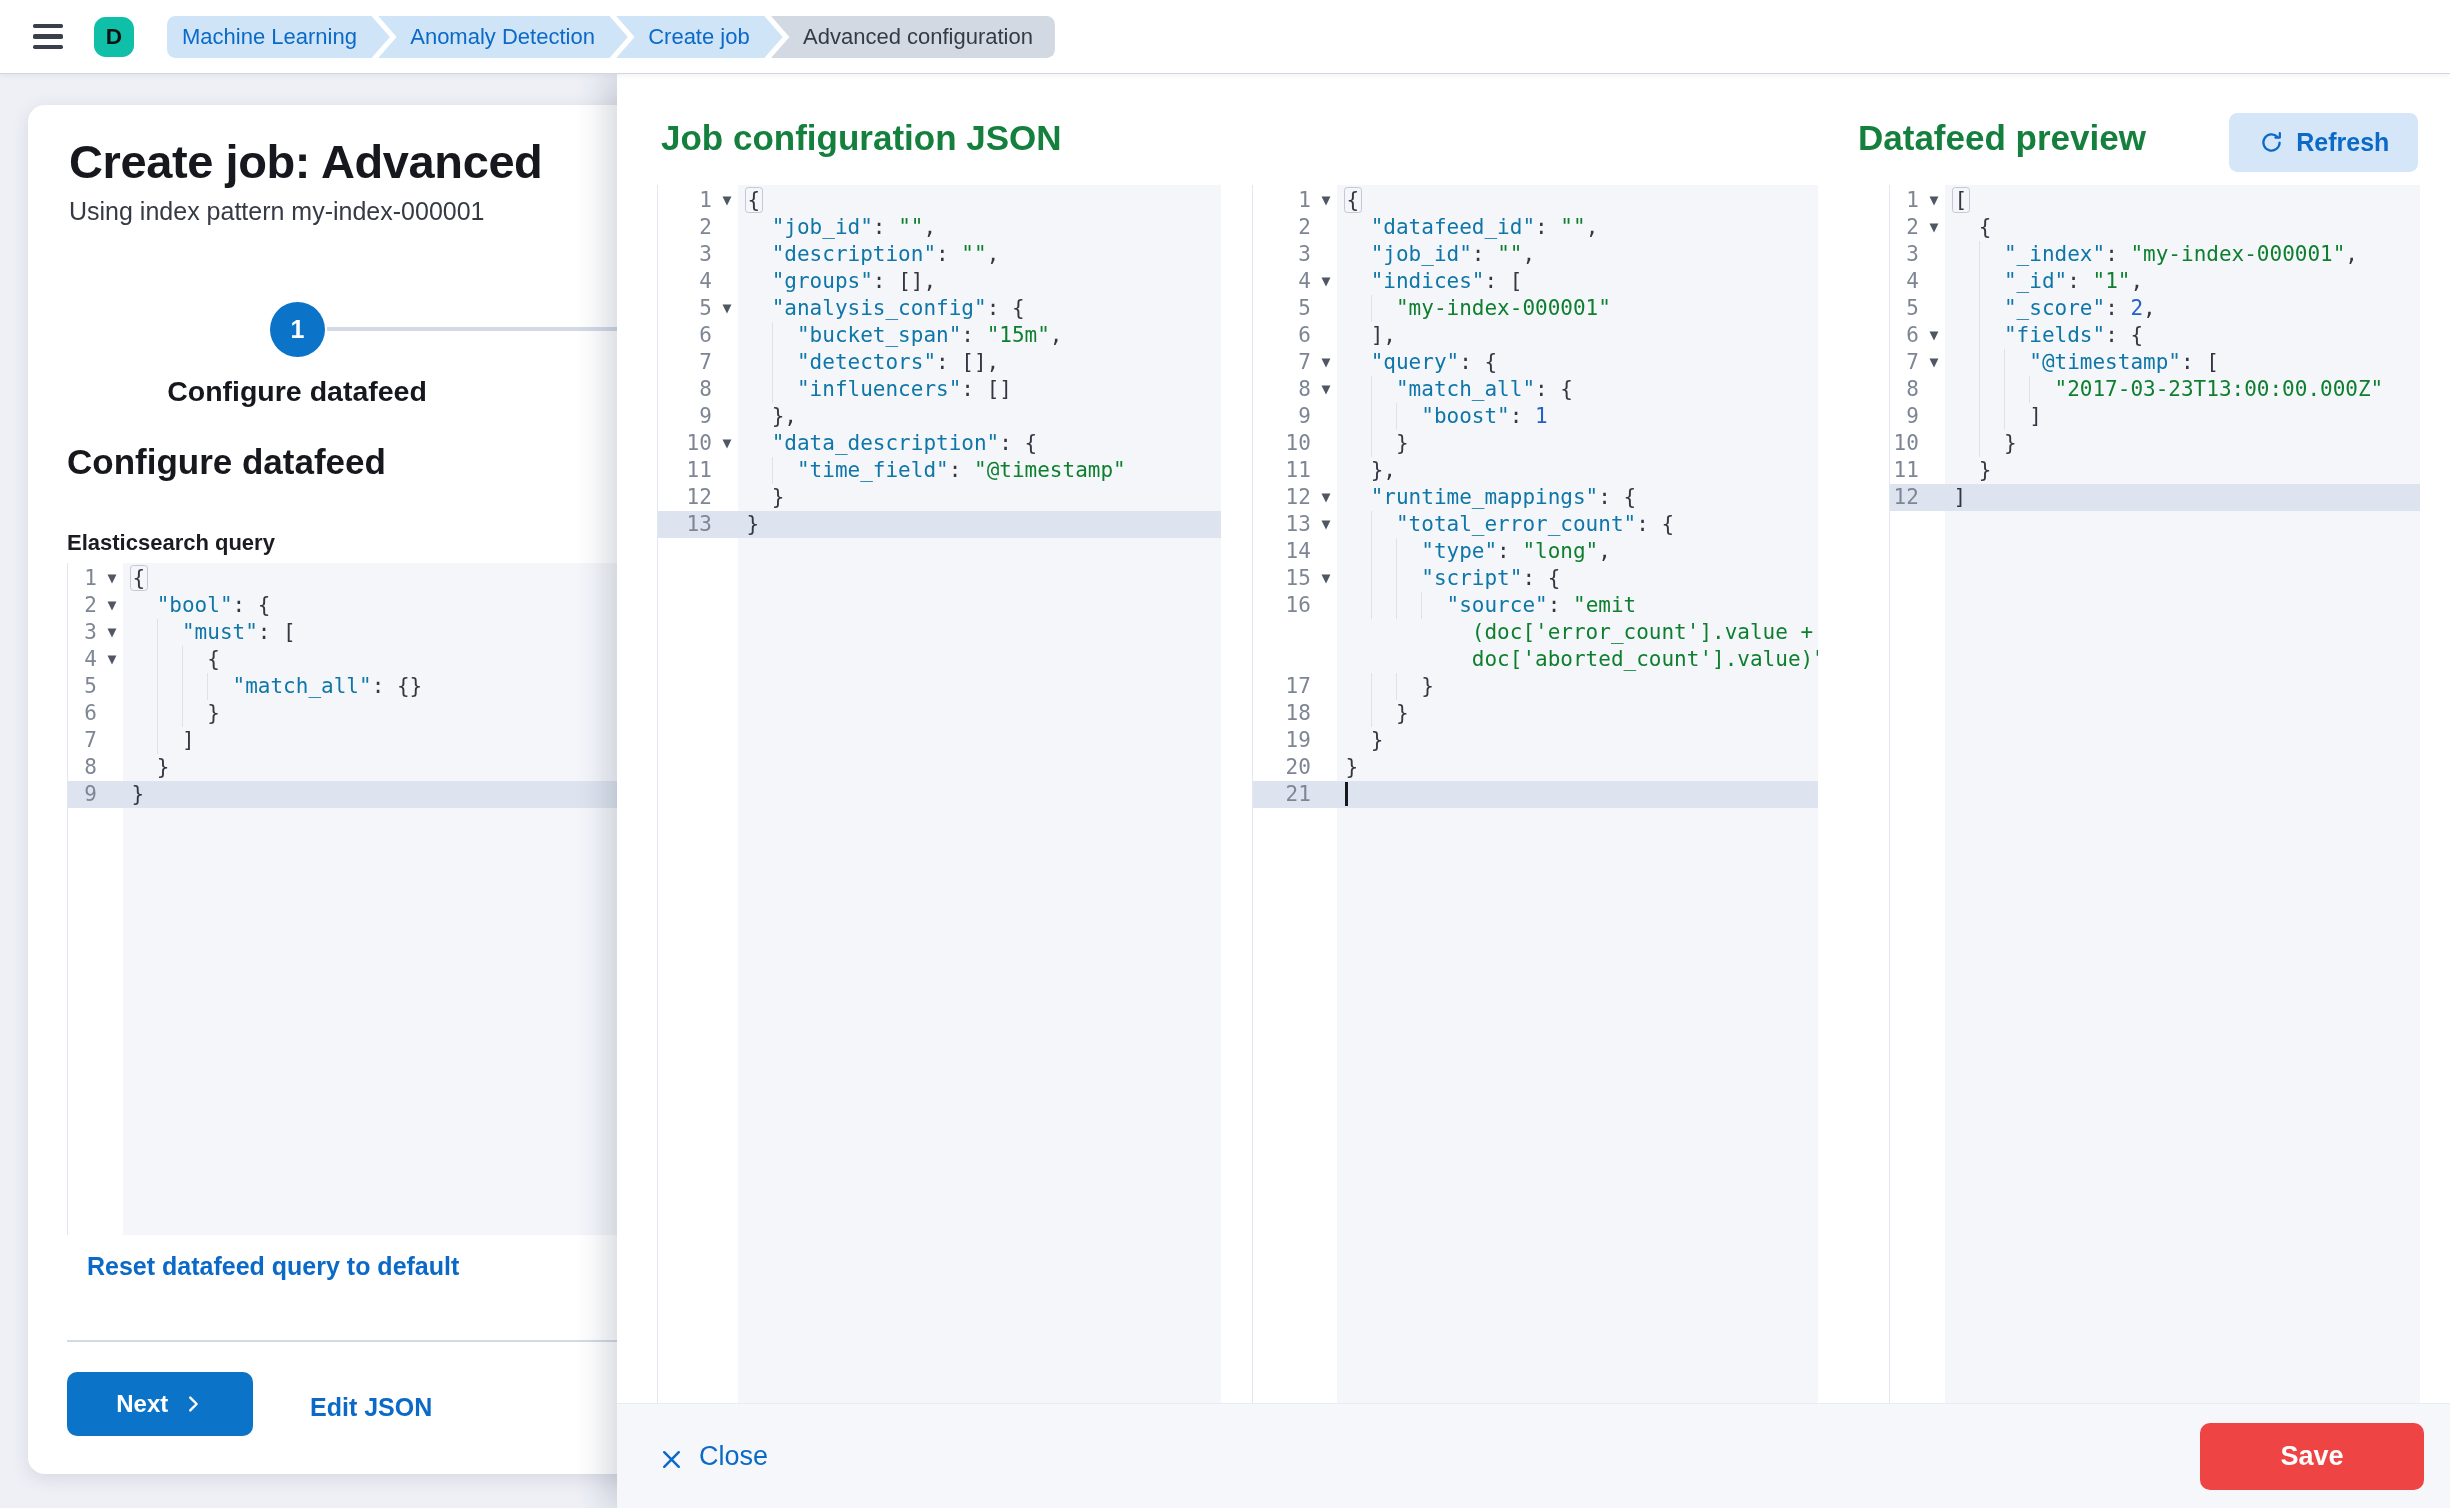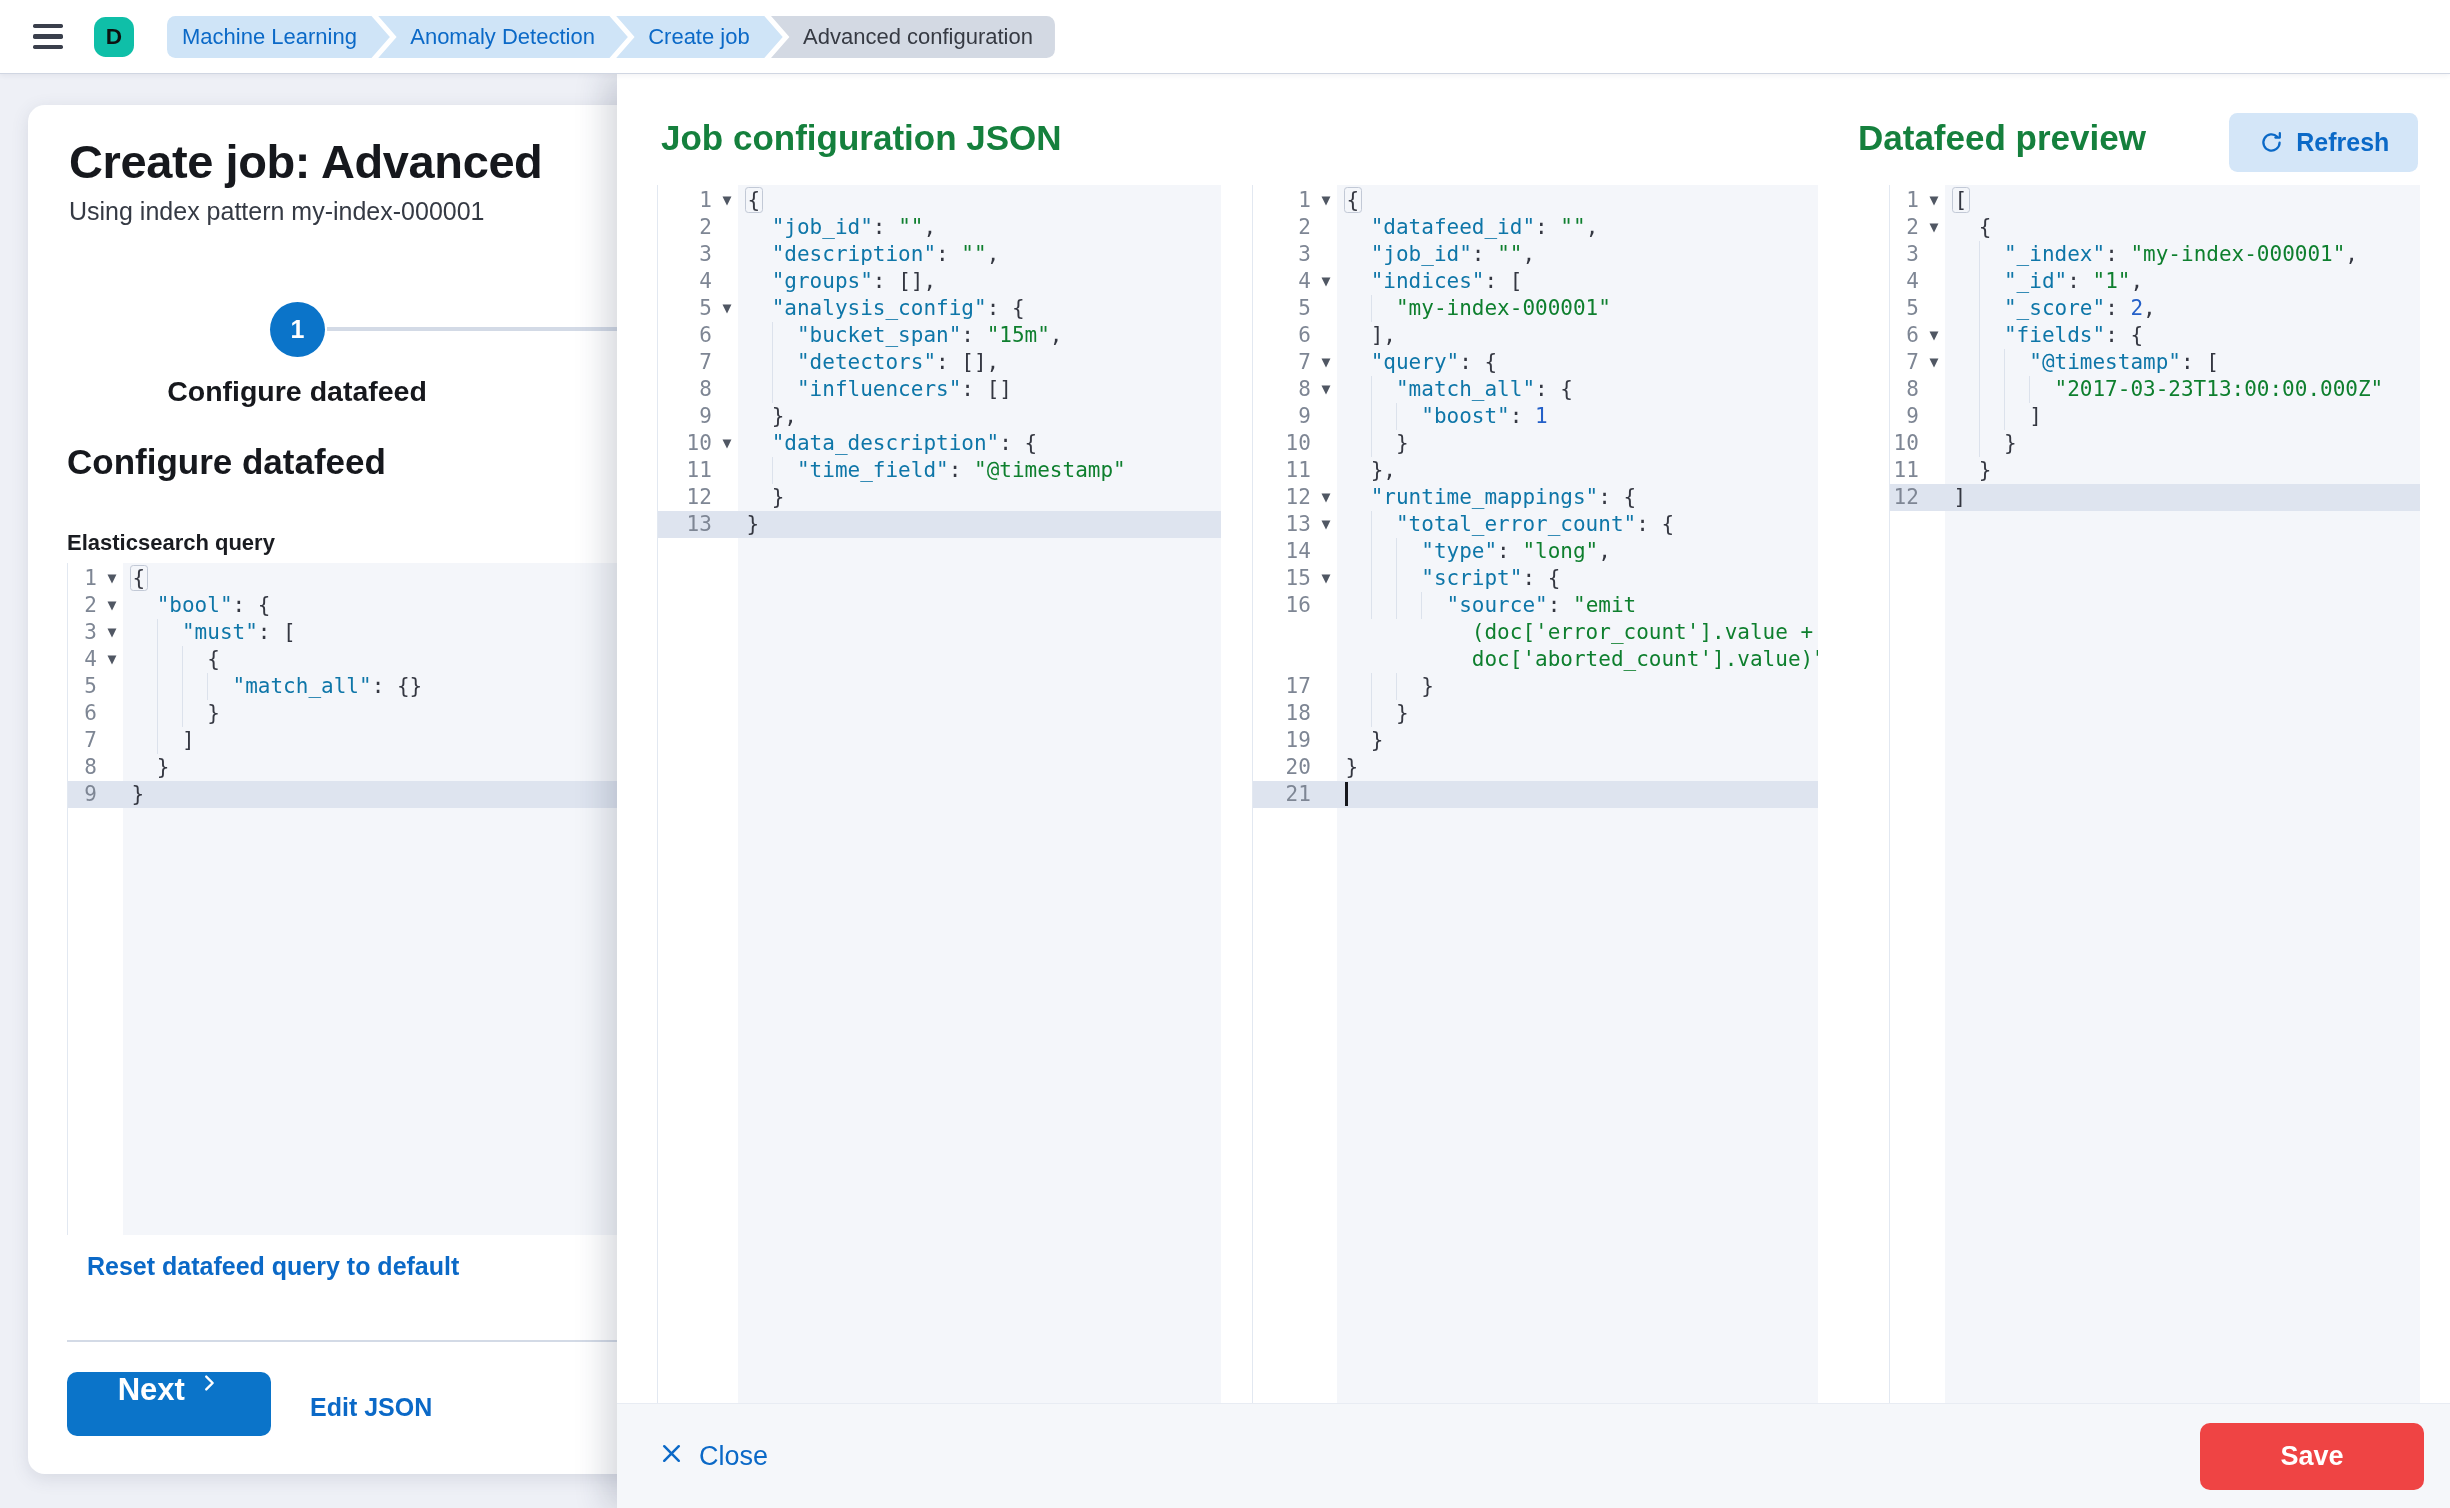--- a/index.html
+++ b/index.html
@@ -33,36 +33,36 @@
   .step-circle { position:absolute; left:242px; top:197px; width:55px; height:55px; border-radius:50%;
                  background:#0b74c9; color:#fff; font-size:25px; font-weight:700;
                  display:flex; align-items:center; justify-content:center; cursor:pointer; }
   .step-line { position:absolute; left:299px; top:222px; width:346px; height:4.2px; background:#d3dae6; }
   .step-label { position:absolute; left:85px; top:270px; width:368px; text-align:center;
                 font-size:28.5px; font-weight:700; color:#16181d; }
   .section-heading { position:absolute; left:39px; top:337px; font-size:35px; font-weight:700; color:#16181d; }
   .es-label { position:absolute; left:39px; top:425px; font-size:22px; font-weight:700; color:#1a1c21; }
   .reset-link { position:absolute; left:59px; top:1147px; font-size:25px; font-weight:600; color:#0b69c7; cursor:pointer; }
   .divider { position:absolute; left:39px; top:1235px; width:599px; height:1.7px; background:#d3dae6; border:none; }
-  .next-btn { position:absolute; left:39px; top:1267px; width:204px; height:64px; border:none; border-radius:10px;
-              background:#0b74c9; color:#fff; font-size:31px; font-weight:700; font-family:inherit;
-              display:flex; align-items:flex-start; justify-content:center; gap:13.4px; cursor:pointer; }
+  .next-btn { position:absolute; left:39px; top:1267px; width:186px; height:64px; border:none; border-radius:10px;
+              background:#0b74c9; color:#fff; font-size:24px; font-weight:700; font-family:inherit;
+              display:flex; align-items:center; justify-content:center; gap:13.4px; cursor:pointer; }
   .editjson-link { position:absolute; left:282px; top:1288px; font-size:25px; font-weight:600; color:#0b69c7; cursor:pointer; }
 
   
   .flyout { position:absolute; left:617px; top:74px; width:1833px; height:1435px; background:#fff;
             box-shadow:-11.7px 0 28.5px rgba(40,50,80,.18); z-index:10; }
   .ftitle { position:absolute; top:44px; font-size:35px; font-weight:700; color:#15803d; white-space:nowrap; }
   .ft1 { left:44px; } .ft2 { left:642px; } .ft3 { left:1241px; }
   .refresh-btn { position:absolute; left:1612px; top:39px; width:189px; height:59px; border:none; border-radius:8.4px;
                  background:#d4e6f8; color:#0b69c7; font-size:25px; font-weight:600; font-family:inherit;
                  display:flex; align-items:center; justify-content:center; gap:11.7px; cursor:pointer; }
   .fbar { position:absolute; left:0; top:1329px; width:1833px; height:106px; background:#f5f7fa;
           border-top:0.8px solid #e8ecf3; display:flex; align-items:center; }
-  .close-btn { margin-left:42px; display:flex; align-items:flex-start; gap:15px; background:none; border:none;
+  .close-btn { margin-left:42px; display:flex; align-items:flex-end; gap:15px; background:none; border:none;
                color:#0b69c7; font-size:27px; font-weight:500; font-family:inherit; cursor:pointer; }
   .save-btn { margin-left:auto; margin-right:26px; width:224px; height:67px; border:none; border-radius:10px;
               background:#ef4444; color:#fff; font-size:27px; font-weight:700; font-family:inherit; cursor:pointer; }
 
   
   .editor { position:absolute; overflow:hidden; border-left:0.8px solid #e2e8f1; padding-top:1.7px;
             font-family:"DejaVu Sans Mono", monospace; font-size:21px;
             background:linear-gradient(90deg,#ffffff var(--gw), #f4f6fa var(--gw)); }
   .cl { display:flex; height:27px; line-height:27px; position:relative; }
   .cl.hl { background:#dee4ef; }

